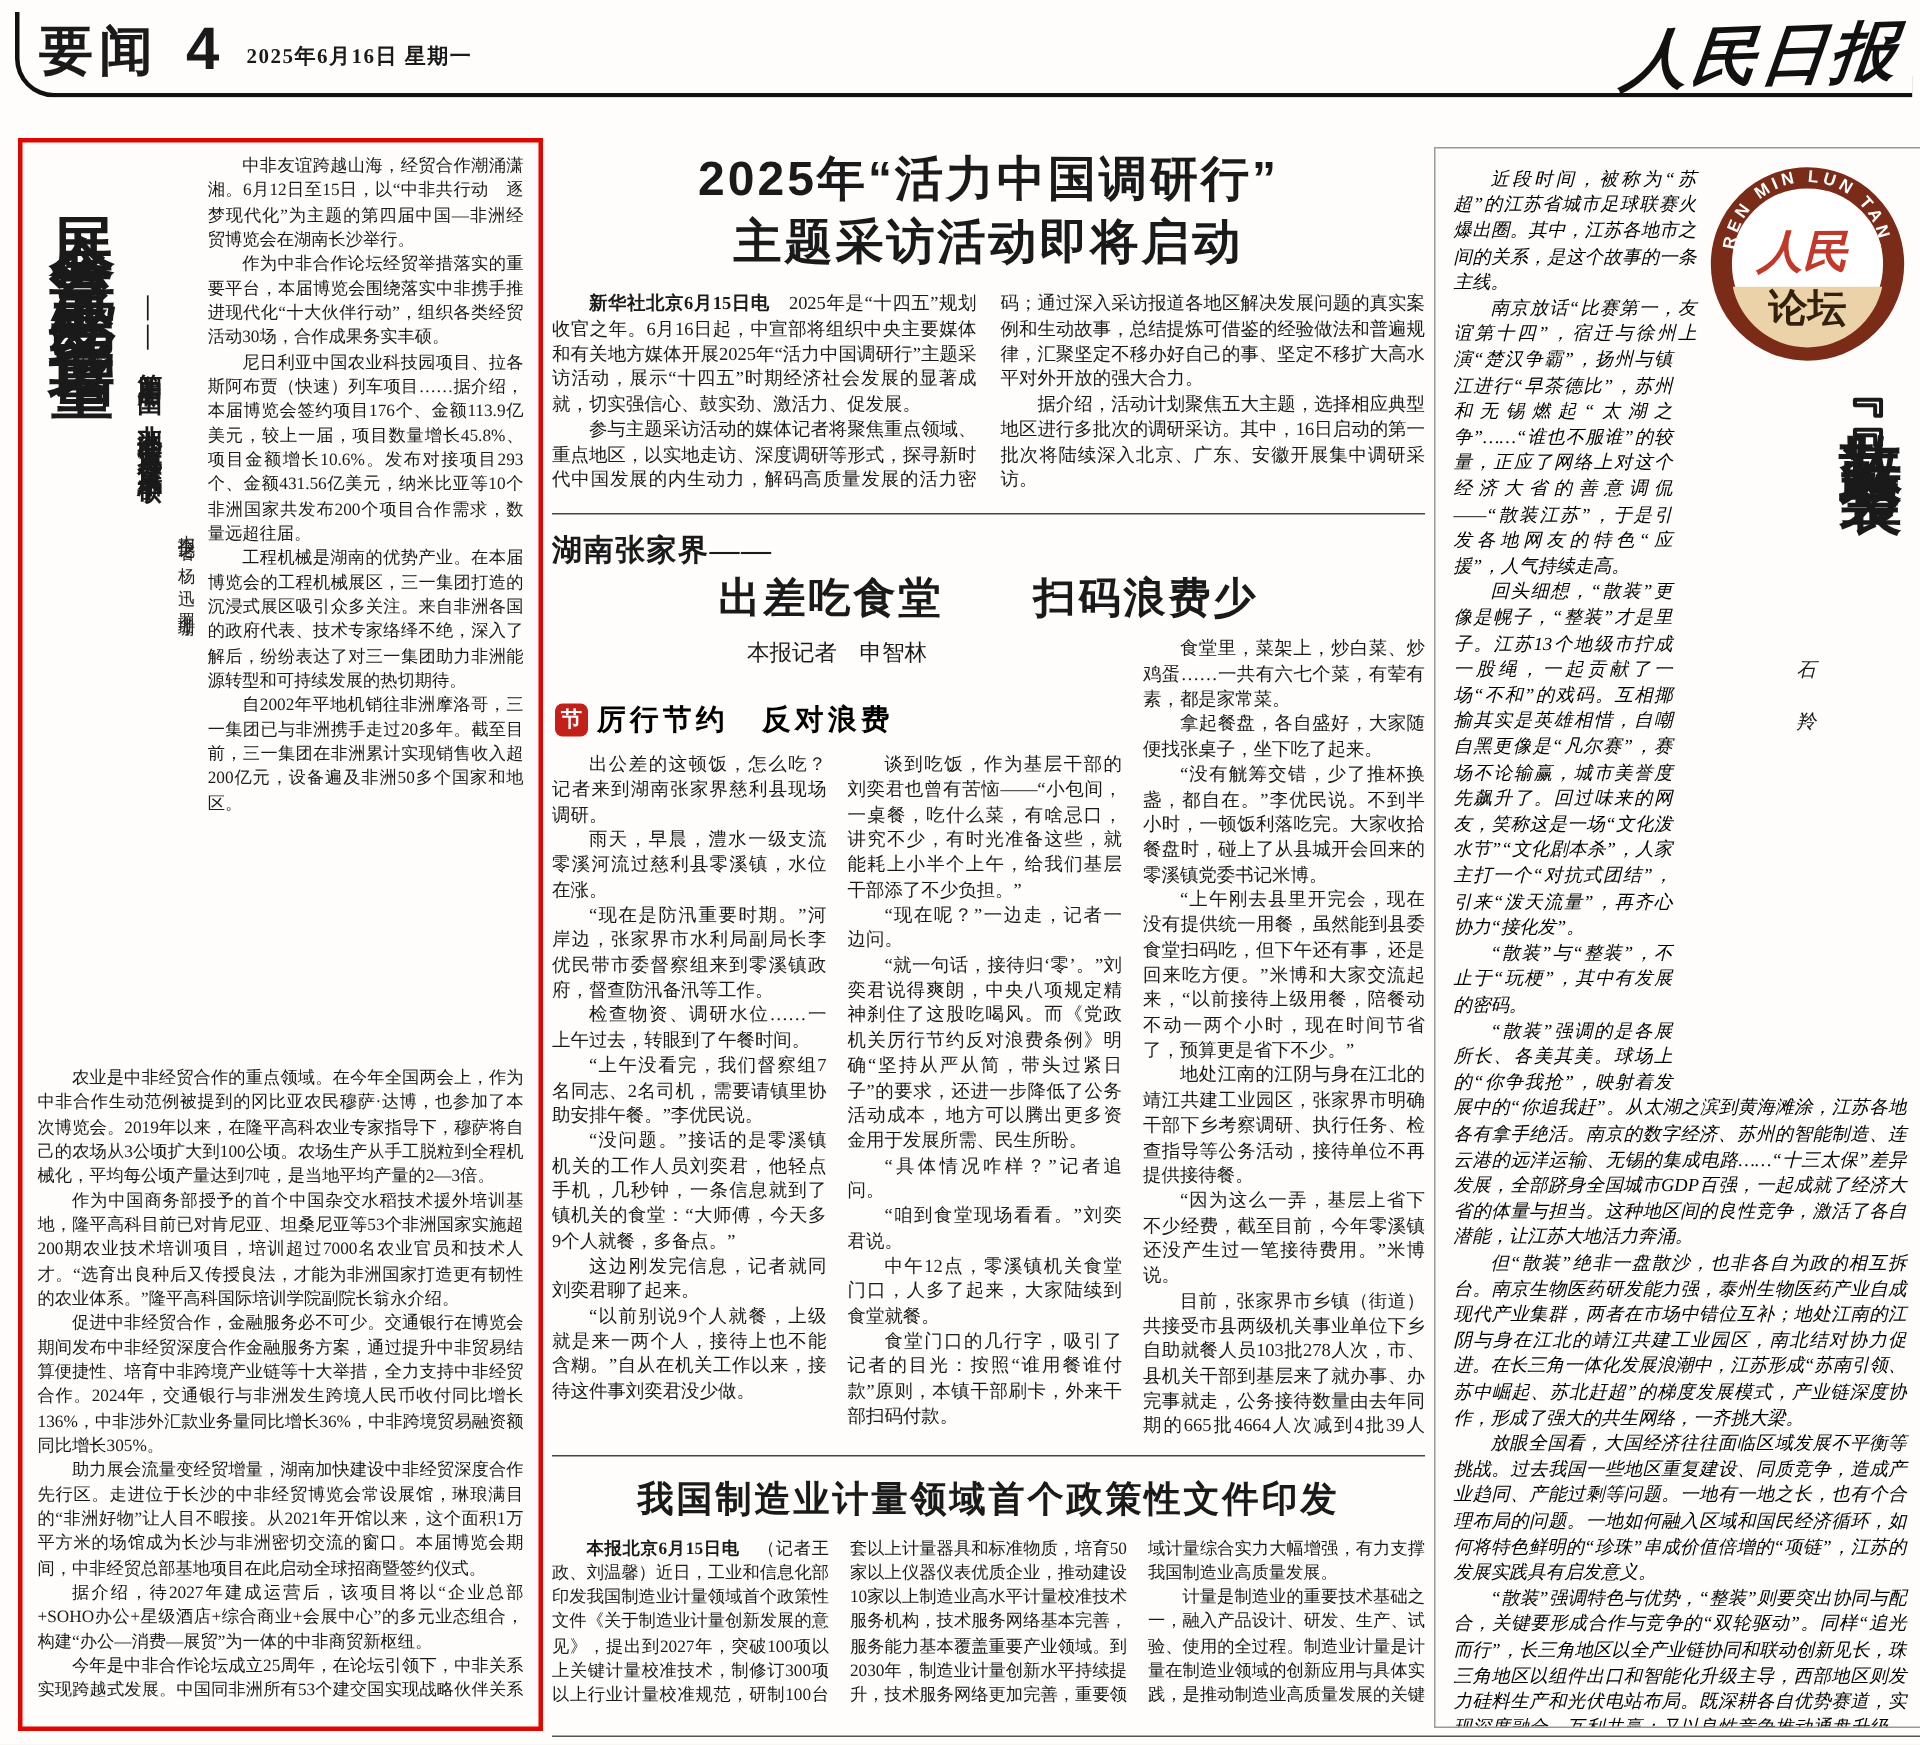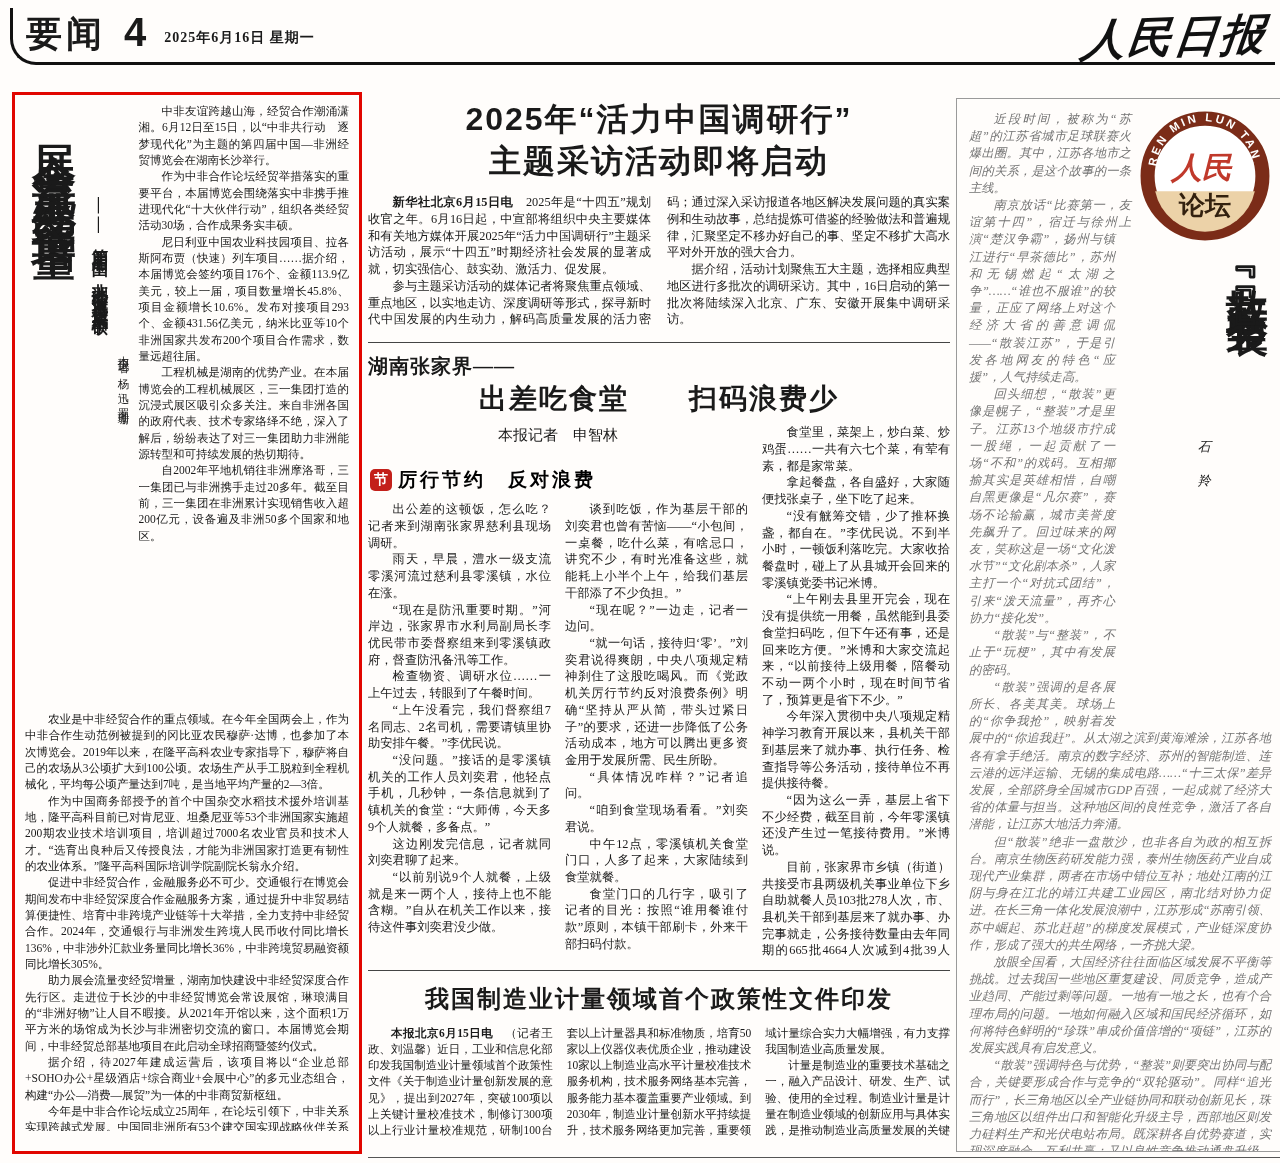--- a/index.html
+++ b/index.html
@@ -52,21 +52,21 @@
   .bold-dateline{font-weight:700;}
   
   .forum{position:absolute;left:956px;top:98px;width:328px;height:1054px;border:1px solid #9a9a9a;
         box-sizing:border-box;padding:12px 12px;overflow:hidden;}
   .forum-logo{float:right;width:132px;height:130px;margin:0 0 6px 8px;}
   .forum-titleblock{float:right;clear:right;width:146px;height:468px;margin:6px 0 8px 10px;
         display:flex;flex-direction:row;justify-content:flex-end;}
   .forum-author{writing-mode:vertical-rl;font-size:13px;letter-spacing:10px;margin-top:178px;margin-right:10px;font-style:italic;}
   .forum-title{writing-mode:vertical-rl;font-family:"Liberation Sans","DejaVu Sans",sans-serif;
         font-weight:900;font-size:42px;line-height:1.15;letter-spacing:4px;}
-  .forum-text .para{font-size:12.3px;line-height:1.4;font-style:italic;color:#737373;}
+  .forum-text .para{font-size:12.3px;line-height:1.4;font-style:italic;color:#000000;}
   .bottom-rule{position:absolute;left:368px;top:1157px;width:916px;border-top:1px solid #555;}
 </style>
 </head>
 <body>
 
 <div class="page">
 
   <div class="hdr-bracket"></div>
   <div class="hdr-inner">
     <span class="hdr-section">要闻</span>
@@ -135,21 +135,21 @@
             <p class="para">“咱到食堂现场看看。”刘奕君说。</p>
             <p class="para">中午12点，零溪镇机关食堂门口，人多了起来，大家陆续到食堂就餐。</p>
             <p class="para">食堂门口的几行字，吸引了记者的目光：按照“谁用餐谁付款”原则，本镇干部刷卡，外来干部扫码付款。</p>
           </div>
       </div>
       <div class="canteen-right">
           <p class="para">食堂里，菜架上，炒白菜、炒鸡蛋……一共有六七个菜，有荤有素，都是家常菜。</p>
           <p class="para">拿起餐盘，各自盛好，大家随便找张桌子，坐下吃了起来。</p>
           <p class="para">“没有觥筹交错，少了推杯换盏，都自在。”李优民说。不到半小时，一顿饭利落吃完。大家收拾餐盘时，碰上了从县城开会回来的零溪镇党委书记米博。</p>
           <p class="para">“上午刚去县里开完会，现在没有提供统一用餐，虽然能到县委食堂扫码吃，但下午还有事，还是回来吃方便。”米博和大家交流起来，“以前接待上级用餐，陪餐动不动一两个小时，现在时间节省了，预算更是省下不少。”</p>
-          <p class="para">今年深入贯彻中央八项规定精神学习教育开展以来，县机关干部到基层来了就办事、执行任务、检查指导等公务活动，接待单位不再提供接待餐。</p>
+          <p class="para">地处江南的江阴与身在江北的靖江共建工业园区，张家界市明确干部下乡考察调研、执行任务、检查指导等公务活动，接待单位不再提供接待餐。</p>
           <p class="para">“因为这么一弄，基层上省下不少经费，截至目前，今年零溪镇还没产生过一笔接待费用。”米博说。</p>
           <p class="para">目前，张家界市乡镇（街道）共接受市县两级机关事业单位下乡自助就餐人员103批278人次，市、县机关干部到基层来了就办事、办完事就走，公务接待数量由去年同期的665批4664人次减到4批39人次。</p>
         </div>
     </div>
     <div class="divider"></div>
 
     <div class="headline-3">我国制造业计量领域首个政策性文件印发</div>
     <div class="metro-body">
       <p class="para"><span class="bold-dateline">本报北京6月15日电</span><span>　（记者王政、刘温馨）近日，工业和信息化部印发我国制造业计量领域首个政策性文件《关于制造业计量创新发展的意见》，提出到2027年，突破100项以上关键计量校准技术，制修订300项以上行业计量校准规范，研制100台套以上计量器具和标准物质，培育50家以上仪器仪表优质企业，推动建设10家以上制造业高水平计量校准技术服务机构，技术服务网络基本完善，服务能力基本覆盖重要产业领域。到2030年，制造业计量创新水平持续提升，技术服务网络更加完善，重要领域计量综合实力大幅增强，有力支撑我国制造业高质量发展。</span></p>
       <span><p class="para">计量是制造业的重要技术基础之一，融入产品设计、研发、生产、试验、使用的全过程。制造业计量是计量在制造业领域的创新应用与具体实践，是推动制造业高质量发展的关键支撑，是构建现代化产业体系的重要基础，对加快推进新型工业化、实现制造强国建设具有重要意义。</p></span>

